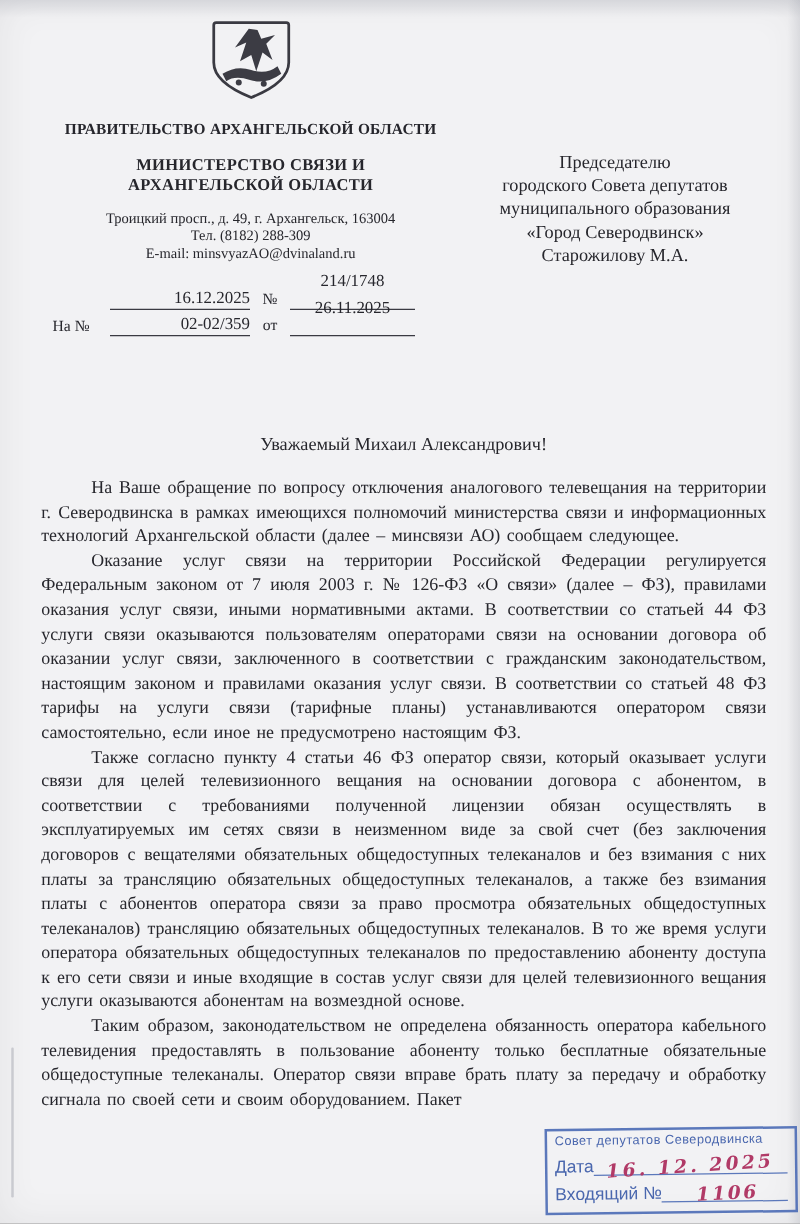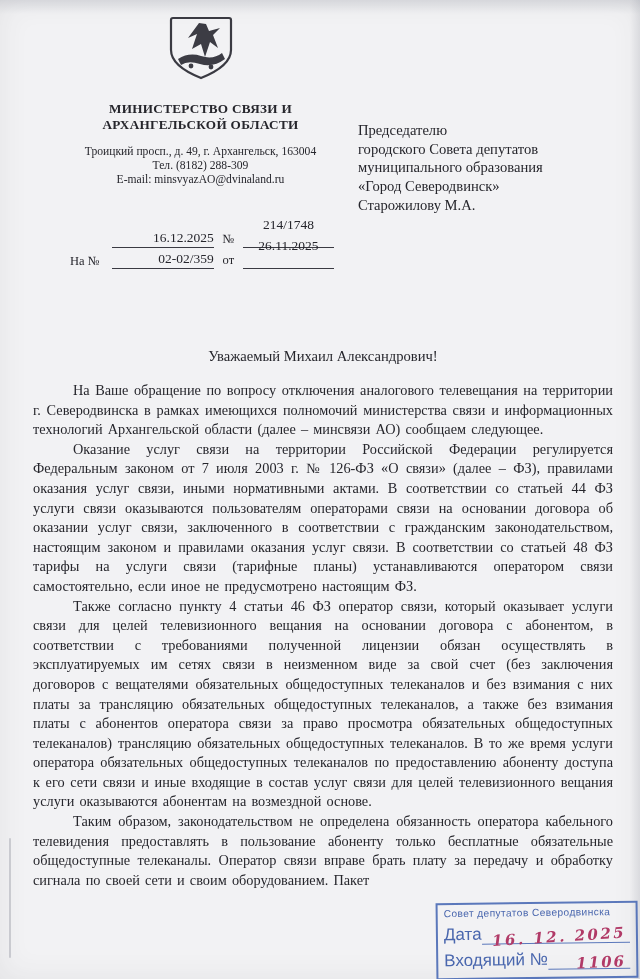--- a/index.html
+++ b/index.html
@@ -24,48 +24,48 @@
   
   .letterhead{position:absolute;left:38px;top:14px;width:325px;text-align:center;}
   .emblem{display:inline-block;}
   .gov-line{font-weight:bold;font-size:12.3px;letter-spacing:0.2px;margin-top:7px;}
   .ministry{font-weight:bold;font-size:13.2px;line-height:15.5px;margin-top:13px;letter-spacing:0.3px;}
   .contact{font-size:11.6px;line-height:14px;margin-top:13px;}
 
   
   .refblock{position:absolute;left:42px;top:227px;width:292px;font-size:13.5px;}
   .refrow{display:flex;align-items:flex-end;height:21px;}
-  .ref-label{width:46px;text-align:left;font-size:12.5px;white-space:nowrap;margin-left:28px;}
+  .ref-label{width:46px;text-align:left;font-size:12.5px;white-space:nowrap;}
   .ref-field{width:112px;text-align:right;border-bottom:1.5px solid #3a3a42;padding-bottom:1px;}
   .ref-mid{width:32px;text-align:center;font-size:12.5px;padding-bottom:1px;}
   .ref-field2{width:100px;text-align:center;border-bottom:1.5px solid #3a3a42;padding-bottom:14px;}
 
   
-  .addressee{position:absolute;left:358px;top:121px;width:268px;text-align:left;
+  .addressee{position:absolute;left:358px;top:121px;width:268px;text-align:center;
     font-size:14.6px;line-height:18.5px;}
   .addressee-name{margin-top:1px;}
 
   
   .body-text{position:absolute;left:33px;top:348px;width:580px;}
   .salutation{text-align:center;font-size:14.6px;margin:0 0 16px 0;}
   .para{margin:0;text-align:justify;text-indent:40px;font-size:14.3px;
     line-height:19.6px;word-spacing:1.6px;}
 
   
   .stamp{position:absolute;left:436px;top:902px;width:186px;
     border:2px solid rgba(74,106,181,0.9);
     padding:3px 6px 7px 6px;
     transform:rotate(-0.7deg);
     color:#4a67ae;
     font-family:"Liberation Sans", sans-serif;
     background:rgba(255,255,255,0.0);
   }
   .stamp-org{font-size:10.2px;letter-spacing:0.4px;white-space:nowrap;color:#4a67ae;}
   .stamp-row{display:flex;align-items:flex-end;margin-top:6px;position:relative;}
-  .stamp-label{font-size:17px;white-space:nowrap;}
+  .stamp-label{font-size:14px;white-space:nowrap;}
   .stamp-line{flex:1;border-bottom:1.6px solid rgba(74,106,181,0.9);height:14px;position:relative;}
   .handwriting{
     position:absolute;left:10px;bottom:-3px;
     font-family:"DejaVu Serif", serif;font-style:italic;font-weight:bold;
     color:#b13a67;font-size:15px;letter-spacing:2.5px;white-space:nowrap;
     transform:rotate(-3deg);
   }
   .handwriting.num{left:28px;letter-spacing:2px;transform:rotate(-2deg);}
 </style>
 </head>
@@ -80,20 +80,21 @@
   <div class="letterhead">
     <span class="emblem">
       <svg width="80" height="70" viewBox="0 0 80 70" xmlns="http://www.w3.org/2000/svg">
         <path d="M12 4 H68 Q70 4 70 6 V36 Q70 52 40 64 Q10 52 10 36 V6 Q10 4 12 4 Z" fill="none" stroke="#3a3a42" stroke-width="2.2"></path>
         <path d="M38 9 l-11 15 l9 -4 l-5 15 l9 -5 l4 13 l5 -15 l8 6 l-5 -13 l7 -7 l-11 3 l-3 -7 z" fill="#3c3c44"></path>
         <path d="M17 45 q11 -7 23 -3 q12 4 21 -3 l3 6 q-12 9 -25 5 q-12 -4 -19 1 z" fill="#3c3c44"></path>
         <circle cx="30" cy="52" r="2.4" fill="#3c3c44"></circle>
         <circle cx="50" cy="53" r="2.4" fill="#3c3c44"></circle>
       </svg>
     </span>
+    <div class="gov-line">ПРАВИТЕЛЬСТВО АРХАНГЕЛЬСКОЙ ОБЛАСТИ</div>
     <div class="ministry">
       <div>МИНИСТЕРСТВО СВЯЗИ И</div>
       <div>АРХАНГЕЛЬСКОЙ ОБЛАСТИ</div>
     </div>
     <div class="contact">
       <div>Троицкий просп., д. 49, г. Архангельск, 163004</div>
       <div>Тел. (8182) 288-309</div>
       <div>E-mail: minsvyazAO@dvinaland.ru</div>
     </div>
   </div>

